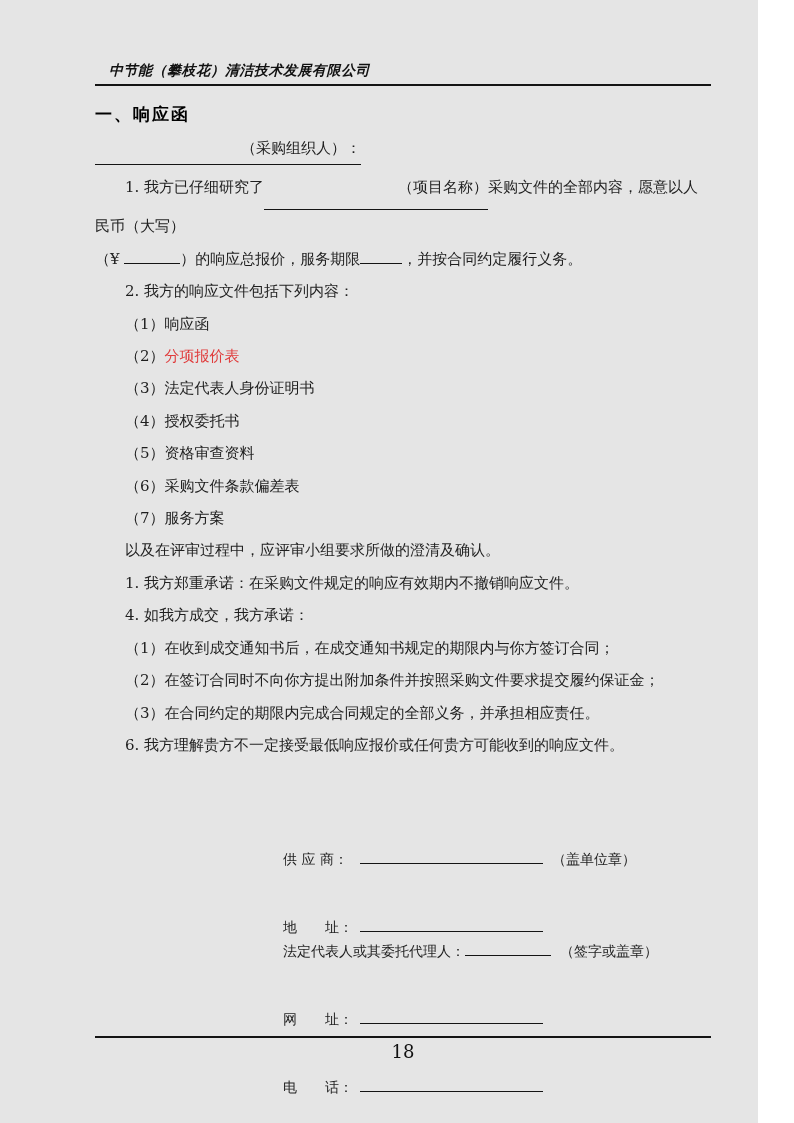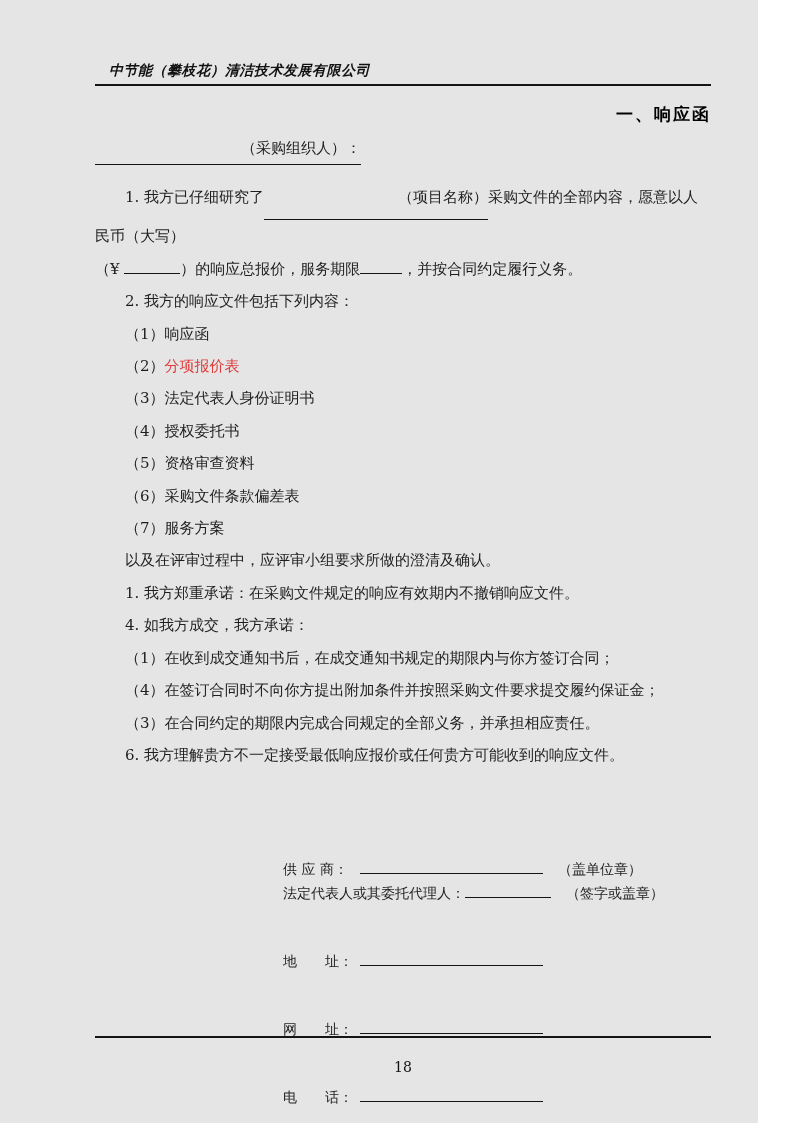--- a/index.html
+++ b/index.html
@@ -31,21 +31,21 @@
   .content {
     position: absolute;
     top: 96px;
     left: 95px;
     width: 616px;
   }
   .title {
     font-family: "DejaVu Sans", "Liberation Sans", sans-serif;
     font-size: 17px;
     font-weight: bold;
-    text-align: right;
+    text-align: left;
     margin: 8px 0 0 0;
     letter-spacing: 2px;
     line-height: 20px;
     color: #000;
   }
   .salutation {
     margin-top: 14px;
     font-size: 15px;
     line-height: 20px;
   }
@@ -59,45 +59,45 @@
   .w-lead    { width: 146px; }
   .w-project { width: 104px; }
   .w-amount  { width: 56px; }
   .w-term    { width: 42px; }
   .para {
     font-size: 15px;
     line-height: 32.4px;
     margin: 0;
     text-indent: 2em;
   }
-  .para.first { margin-top: 16px; }
+  .para.first { margin-top: 6px; }
   .red { color: #e03b3b; }
   .sig-block {
     margin-top: 42px;
     margin-left: 188px;
     font-size: 14px;
   }
   .sig-row { line-height: 24px; white-space: nowrap; }
   .sig-label { display: inline-block; min-width: 77px; margin-top: 44px; }
   .w-sig     { width: 183px; }
   .w-sig-rep { width: 86px; }
-  .sig-suffix { margin-left: 15px; }
+  .sig-suffix { margin-left: 9px; }
   .date-row { padding-left: 92px; margin-top: 20px; }
   .w-date { width: 42px; }
   .footer {
     position: absolute;
     top: 1036px;
     left: 95px;
     width: 616px;
     border-top: 2px solid #141414;
     text-align: center;
   }
   .page-number {
-    font-size: 14px;
-    padding-top: 21px;
+    font-size: 18px;
+    padding-top: 3px;
     color: #111;
   }
 </style>
 </head>
 <body>
 
 <div class="page">
 
   <div class="header">
     <span class="company">中节能（攀枝花）清洁技术发展有限公司</span>
@@ -123,33 +123,33 @@
     <p class="para"><span>（3）</span><span>法定代表人身份证明书</span></p>
     <p class="para"><span>（4）</span><span>授权委托书</span></p>
     <p class="para"><span>（5）</span><span>资格审查资料</span></p>
     <p class="para"><span>（6）</span><span>采购文件条款偏差表</span></p>
     <p class="para"><span>（7）</span><span>服务方案</span></p>
 
     <p class="para">以及在评审过程中，应评审小组要求所做的澄清及确认。</p>
     <p class="para">1. 我方郑重承诺：在采购文件规定的响应有效期内不撤销响应文件。</p>
     <p class="para">4. 如我方成交，我方承诺：</p>
     <p class="para">（1）在收到成交通知书后，在成交通知书规定的期限内与你方签订合同；</p>
-    <p class="para">（4）在签订合同时不向你方提出附加条件并按照采购文件要求提交履约保证金；</p>
+    <p class="para">（2）在签订合同时不向你方提出附加条件并按照采购文件要求提交履约保证金；</p>
     <p class="para">（3）在合同约定的期限内完成合同规定的全部义务，并承担相应责任。</p>
     <p class="para">6. 我方理解贵方不一定接受最低响应报价或任何贵方可能收到的响应文件。</p>
 
     <div class="sig-block">
       <div class="sig-row">
         <span class="sig-label">供 应 商：</span><span class="ub w-sig"></span><span class="sig-suffix">（盖单位章）</span>
       </div>
       <div class="sig-row">
-        <span>法定代表人或其委托代理人：</span><span class="ub w-sig-rep"></span><span class="sig-suffix">（签字或盖章）</span>
+        <span class="sig-label">地　　址：</span><span class="ub w-sig"></span>
       </div>
       <div class="sig-row">
-        <span class="sig-label">地　　址：</span><span class="ub w-sig"></span>
+        <span>法定代表人或其委托代理人：</span><span class="ub w-sig-rep"></span><span class="sig-suffix">（签字或盖章）</span>
       </div>
       <div class="sig-row">
         <span class="sig-label">网　　址：</span><span class="ub w-sig"></span>
       </div>
       <div class="sig-row">
         <span class="sig-label">电　　话：</span><span class="ub w-sig"></span>
       </div>
       <div class="sig-row">
         <span class="sig-label">传　　真：</span><span class="ub w-sig"></span>
       </div>

